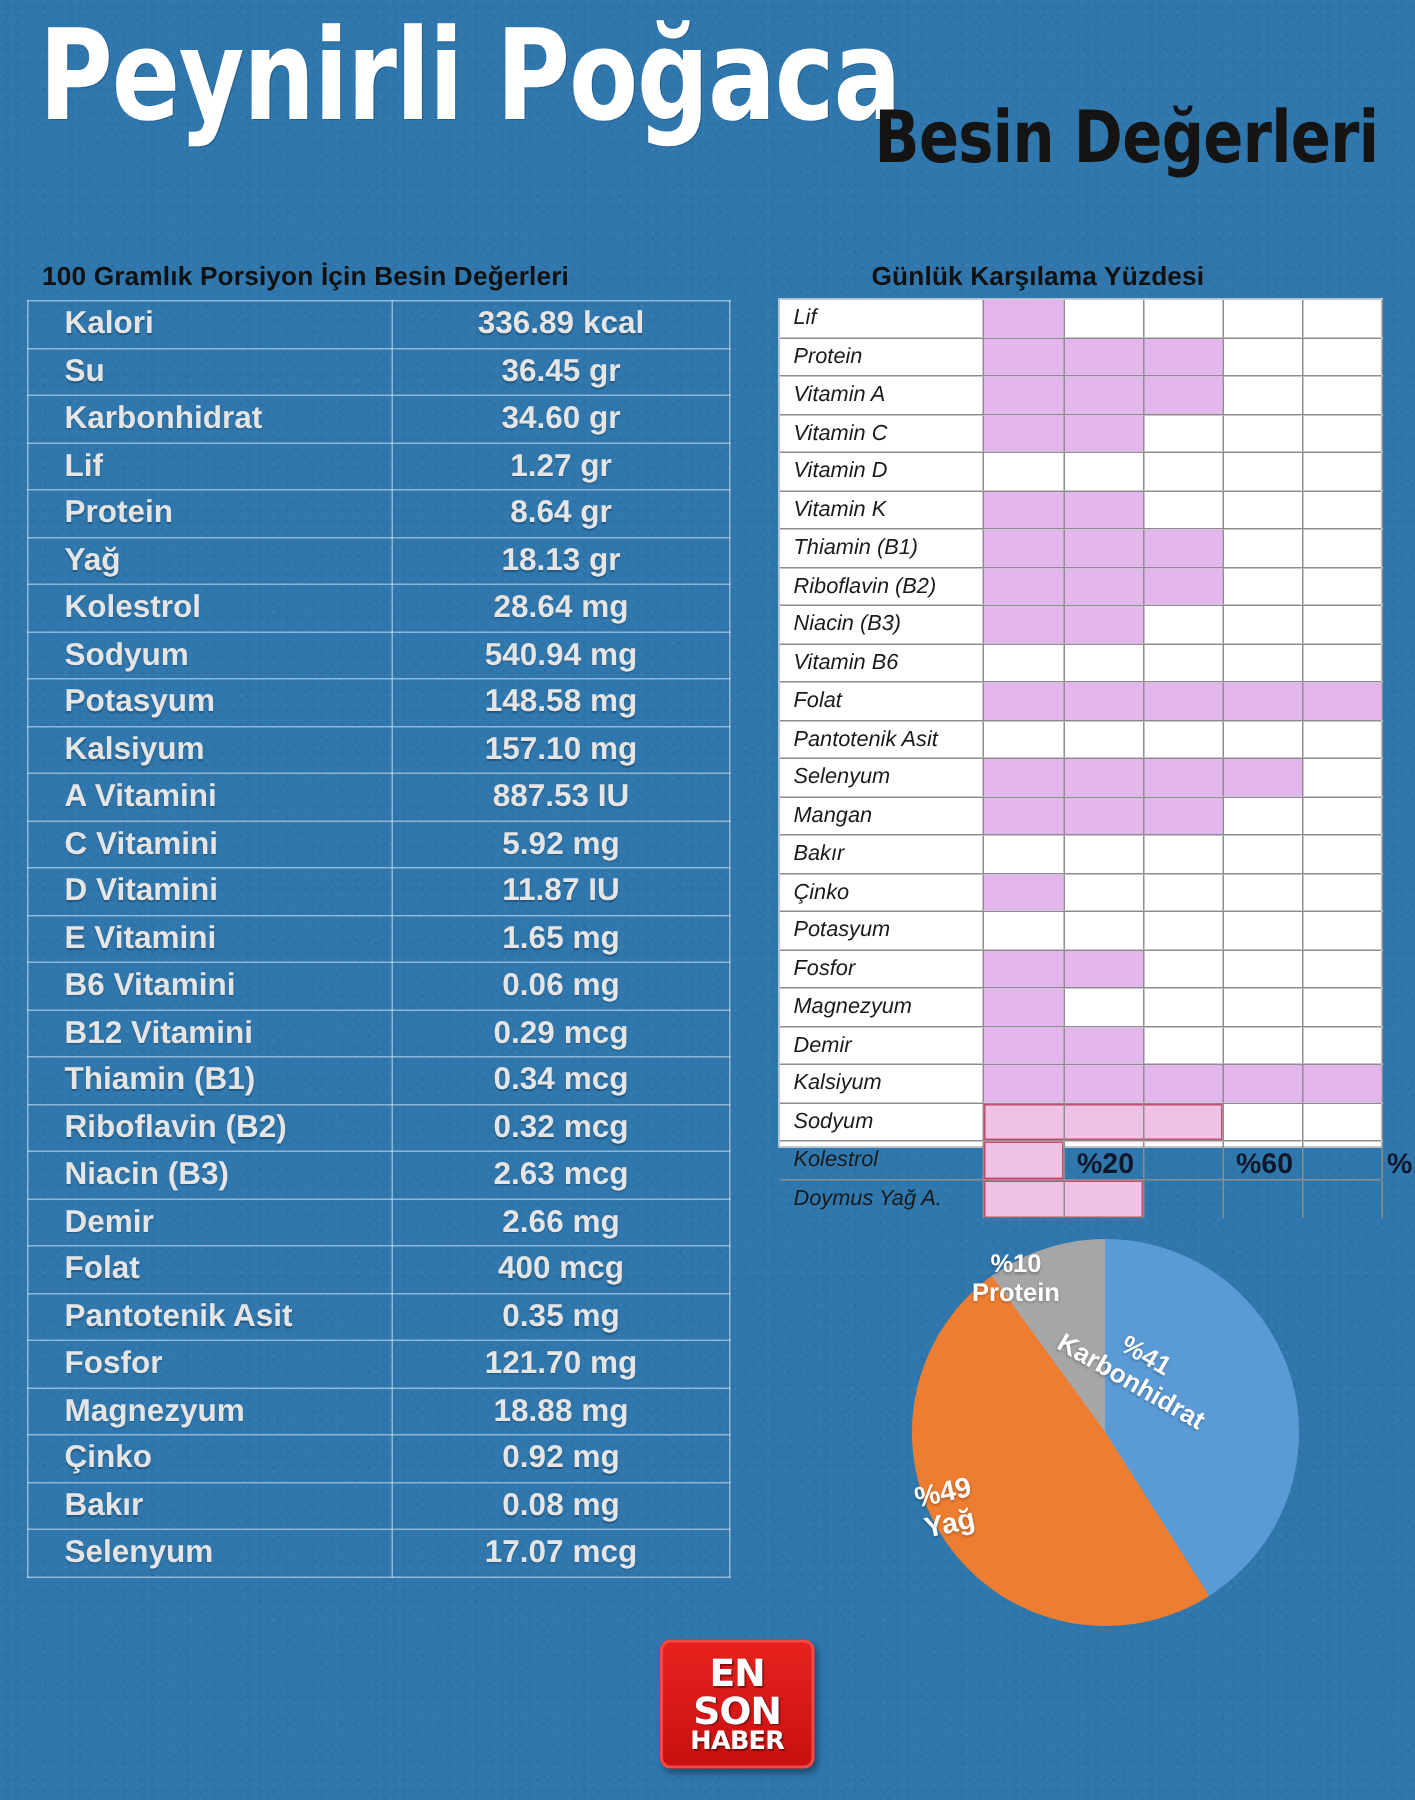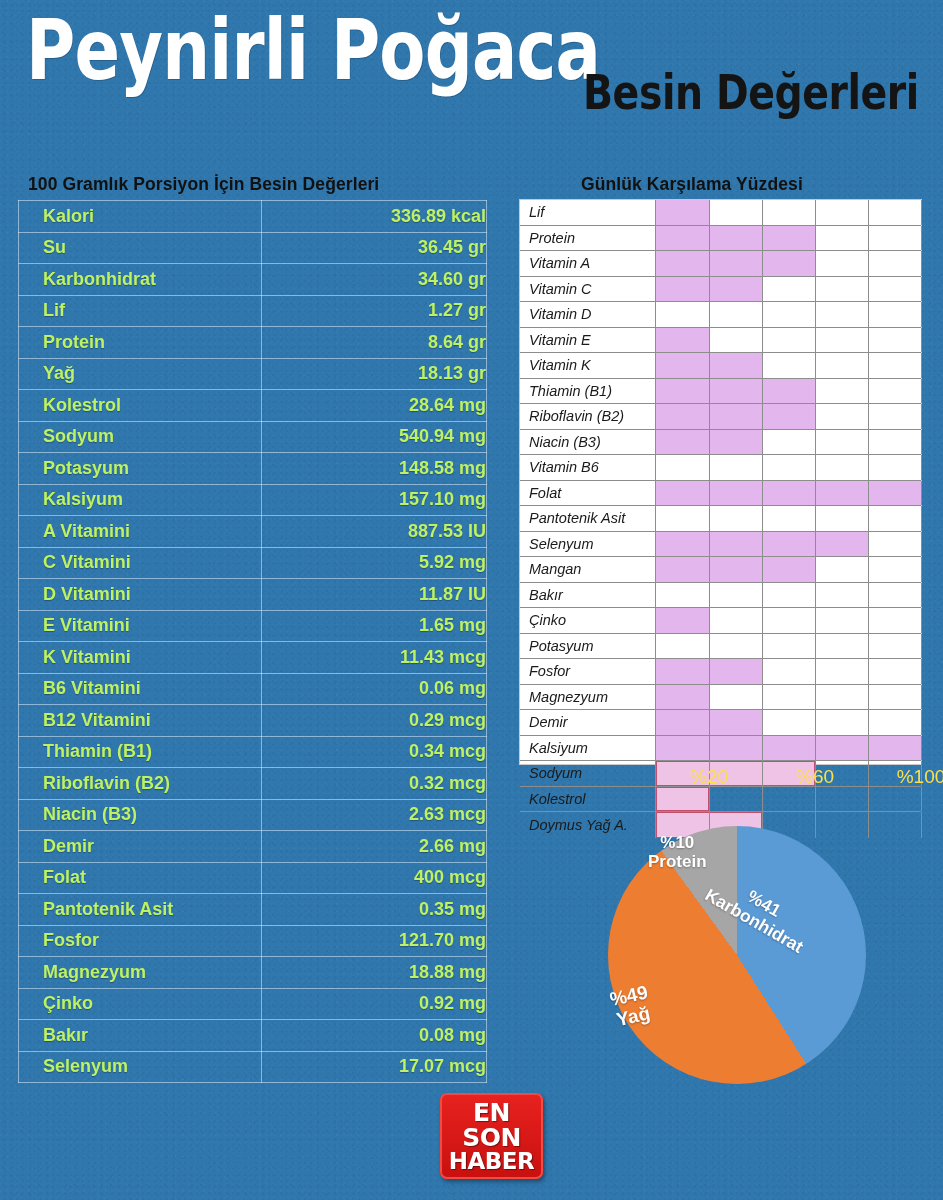--- a/index.html
+++ b/index.html
@@ -50,25 +50,25 @@
 
   
   #nutri{
     position:absolute;left:18px;top:200px;width:442px;
     border-collapse:collapse;
     table-layout:fixed;
   }
   #nutri td{
     border:1px solid rgba(220,235,248,.55);
     height:30.5px;padding:0 0 0 0;
-    color:#bef264;font-weight:bold;font-size:18px;
+    color:#e5e5e5;font-weight:bold;font-size:21px;
     text-shadow:0 1px 1px rgba(0,0,0,.28);
   }
   #nutri td.k{width:218px;padding-left:24px;text-align:left;}
-  #nutri td.v{width:224px;text-align:right;}
+  #nutri td.v{width:224px;text-align:center;}
 
   
   #barwrap{
     position:absolute;left:519px;top:199px;width:403px;height:566px;
     background:#ffffff;border:1px solid #c9c9c9;box-sizing:border-box;
   }
   .brow{
     position:relative;height:25.5px;box-sizing:border-box;
     border-bottom:1px solid #8d8d8d;
   }
@@ -89,22 +89,22 @@
     position:absolute;top:0;bottom:0;width:1px;background:#8d8d8d;
   }
   .bfill{
     position:absolute;left:0;top:0;bottom:0;
     background:#e3b7ed;
   }
   .bfill.hl{background:#eec3e6;border:1px solid #c0506e;box-sizing:border-box;}
 
   #bticks{position:absolute;left:519px;top:766px;width:403px;height:28px;}
   #bticks span{
-    position:absolute;top:0;font-weight:normal;font-size:19px;color:#fde047;
-    transform:translateX(-50%);white-space:nowrap;
+    position:absolute;top:0;font-weight:bold;font-size:19px;color:#0f172a;
+    transform:translateX(-50%);white-space:nowrap;margin-left:28px;
   }
 
   
   #pie{
     position:absolute;left:608px;top:826px;width:258px;height:258px;
     border-radius:50%;
   }
   .plabel{
     position:absolute;color:#fff;font-weight:bold;text-align:center;
     text-shadow:0 1px 2px rgba(0,0,0,.3);line-height:1.12;
@@ -123,21 +123,21 @@
     display:flex;flex-direction:column;align-items:center;
     justify-content:center;gap:0px;padding-top:2px;box-sizing:border-box;
   }
   #logo span{
     color:#fff;font-family:"DejaVu Sans",sans-serif;font-weight:bold;
     line-height:.98;letter-spacing:-.5px;
     text-shadow:1px 1px 1px rgba(0,0,0,.45);
   }
   #logo .l1{font-size:25px;}
   #logo .l2{font-size:25px;}
-  #logo .l3{font-size:23px;}
+  #logo .l3{font-size:17px;}
 </style>
 </head>
 <body>
 
 <div id="noise"></div>
 
 <div id="hdr-main">Peynirli Poğaca</div>
 <div id="hdr-sub">Besin Değerleri</div>
 
 <div class="caption" id="cap-left">100 Gramlık Porsiyon İçin Besin Değerleri</div>
@@ -195,24 +195,20 @@
       </tr>
       <tr>
         <td class="k">D Vitamini</td>
         <td class="v">11.87 IU</td>
       </tr>
       <tr>
         <td class="k">E Vitamini</td>
         <td class="v">1.65 mg</td>
       </tr>
       <tr>
-        <td class="k">K Vitamini</td>
-        <td class="v">11.43 mcg</td>
-      </tr>
-      <tr>
         <td class="k">B6 Vitamini</td>
         <td class="v">0.06 mg</td>
       </tr>
       <tr>
         <td class="k">B12 Vitamini</td>
         <td class="v">0.29 mcg</td>
       </tr>
       <tr>
         <td class="k">Thiamin (B1)</td>
         <td class="v">0.34 mcg</td>
@@ -310,33 +306,20 @@
           <i style="left: 159px;"></i>
           <i style="left: 212px;"></i>
           <i style="left: 265px;"></i>
         </div>
       </div>
     </div>
     <div class="brow">
       <div class="blab">Vitamin D</div>
       <div class="bplot">
         <div class="bfill" style="width: 0px;"></div>
-        <div class="bgrid">
-          <i style="left: 53px;"></i>
-          <i style="left: 106px;"></i>
-          <i style="left: 159px;"></i>
-          <i style="left: 212px;"></i>
-          <i style="left: 265px;"></i>
-        </div>
-      </div>
-    </div>
-    <div class="brow">
-      <div class="blab">Vitamin E</div>
-      <div class="bplot">
-        <div class="bfill" style="width: 53px;"></div>
         <div class="bgrid">
           <i style="left: 53px;"></i>
           <i style="left: 106px;"></i>
           <i style="left: 159px;"></i>
           <i style="left: 212px;"></i>
           <i style="left: 265px;"></i>
         </div>
       </div>
     </div>
     <div class="brow">

